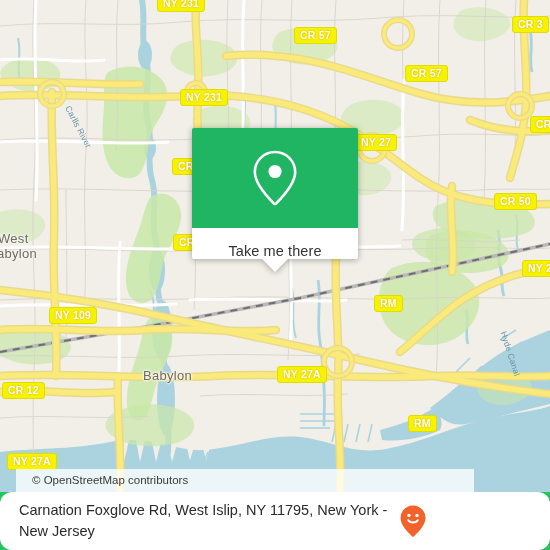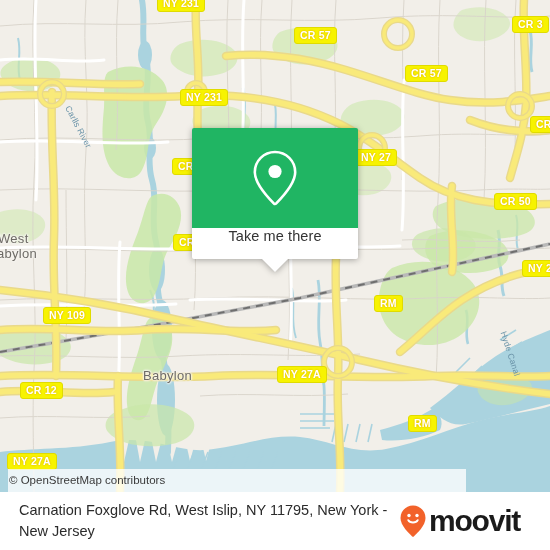--- a/index.html
+++ b/index.html
@@ -47,43 +47,43 @@
   .water-label{
     position:absolute;
     color:#6a93a8;
     font-size:8.5px;
     white-space:nowrap;
     letter-spacing:.2px;
   }
 
   
   .attrib{
-    position:absolute;left:8px;top:469px;width:458px;height:23px;
+    position:absolute;left:16px;top:469px;width:458px;height:23px;
     background:rgba(255,255,255,.78);
     color:#3a3a3a;
     font-size:11.5px;
     line-height:23px;
-    padding-left:1px;
+    padding-left:16px;
     box-sizing:border-box;
     white-space:nowrap;
   }
 
   
   .card{
     position:absolute;left:192px;top:128px;width:166px;
     filter:drop-shadow(0 1px 3px rgba(0,0,0,.32));
   }
   .card-top{
     height:100px;background:#20b563;
     display:flex;align-items:center;justify-content:center;
     border-radius:2px 2px 0 0;
   }
   .card-bottom{
     height:31px;background:#ffffff;
-    display:flex;align-items:flex-start;justify-content:center;
+    display:flex;align-items:flex-end;justify-content:center;
     border-radius:0 0 2px 2px;
     position:relative;
   }
   .card-bottom .label{
     color:#333333;font-size:14.5px;letter-spacing:.1px;
   }
   .tail{
     position:absolute;left:50%;bottom:-13px;
     margin-left:-13px;
     width:0;height:0;
@@ -92,20 +92,21 @@
     border-top:13px solid #ffffff;
   }
 
   
   .footer{
     position:absolute;left:0;top:492px;width:550px;height:58px;
     background:#ffffff;
     display:flex;align-items:center;
     box-sizing:border-box;
     padding:0 14px 0 19px;
+    border-radius:12px;
   }
   .footer-addr{
     flex:1;
     color:#2b2b2b;
     font-size:14.5px;
     line-height:21px;
     padding-right:10px;
     max-width:370px;
   }
   .brand{display:flex;align-items:center;gap:2px;}
@@ -348,42 +349,42 @@
       </div>
     <div class="shield" style="left:405px;top:65px">
         <span>CR 57</span>
       </div>
     <div class="shield" style="left:180px;top:89px">
         <span>NY 231</span>
       </div>
     <div class="shield" style="left:530px;top:116px">
         <span>CR</span>
       </div>
-    <div class="shield" style="left:355px;top:149px">
+    <div class="shield" style="left:355px;top:134px">
         <span>NY 27</span>
       </div>
     <div class="shield" style="left:172px;top:158px">
         <span>CR</span>
       </div>
     <div class="shield" style="left:494px;top:193px">
         <span>CR 50</span>
       </div>
     <div class="shield" style="left:173px;top:234px">
         <span>CR</span>
       </div>
     <div class="shield" style="left:522px;top:260px">
         <span>NY 2</span>
       </div>
-    <div class="shield" style="left:43px;top:307px">
+    <div class="shield" style="left:49px;top:307px">
         <span>NY 109</span>
       </div>
     <div class="shield" style="left:374px;top:295px">
         <span>RM</span>
       </div>
-    <div class="shield" style="left:20px;top:382px">
+    <div class="shield" style="left:2px;top:382px">
         <span>CR 12</span>
       </div>
     <div class="shield" style="left:277px;top:366px">
         <span>NY 27A</span>
       </div>
     <div class="shield" style="left:408px;top:415px">
         <span>RM</span>
       </div>
     <div class="shield" style="left:7px;top:453px">
         <span>NY 27A</span>
@@ -417,17 +418,16 @@
     <div class="footer-addr">Carnation Foxglove Rd, West Islip, NY 11795, New York - New Jersey</div>
     <div class="brand">
       <svg width="28" height="34" viewBox="0 0 28 34">
         <path d="M14 1.5 C7 1.5 1.5 7 1.5 14 C1.5 21.5 10 29.5 13.2 32.4
                  C13.7 32.8 14.3 32.8 14.8 32.4 C18 29.5 26.5 21.5 26.5 14
                  C26.5 7 21 1.5 14 1.5 Z" fill="#f2622a"></path>
         <circle cx="10" cy="11.5" r="1.7" fill="#ffffff"></circle>
         <circle cx="18" cy="11.5" r="1.7" fill="#ffffff"></circle>
         <path d="M9.3 16.2 C11 19.2 17 19.2 18.7 16.2" stroke="#ffffff" stroke-width="1.9" fill="none" stroke-linecap="round"></path>
       </svg>
-      <span class="brand-word">moovit</span>
     </div>
   </div>
 
 </div>
 
 </body></html>

